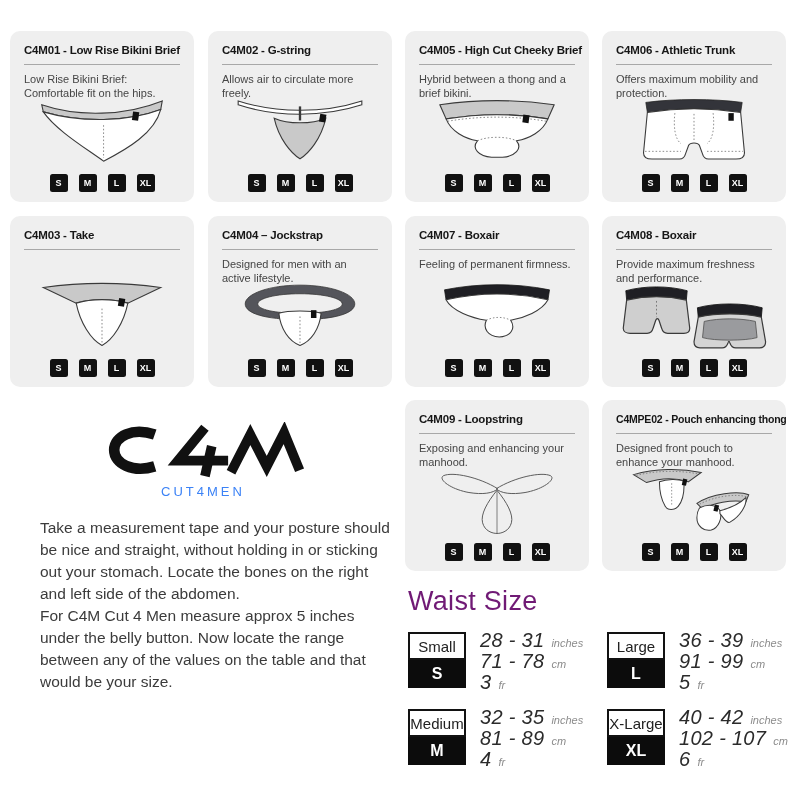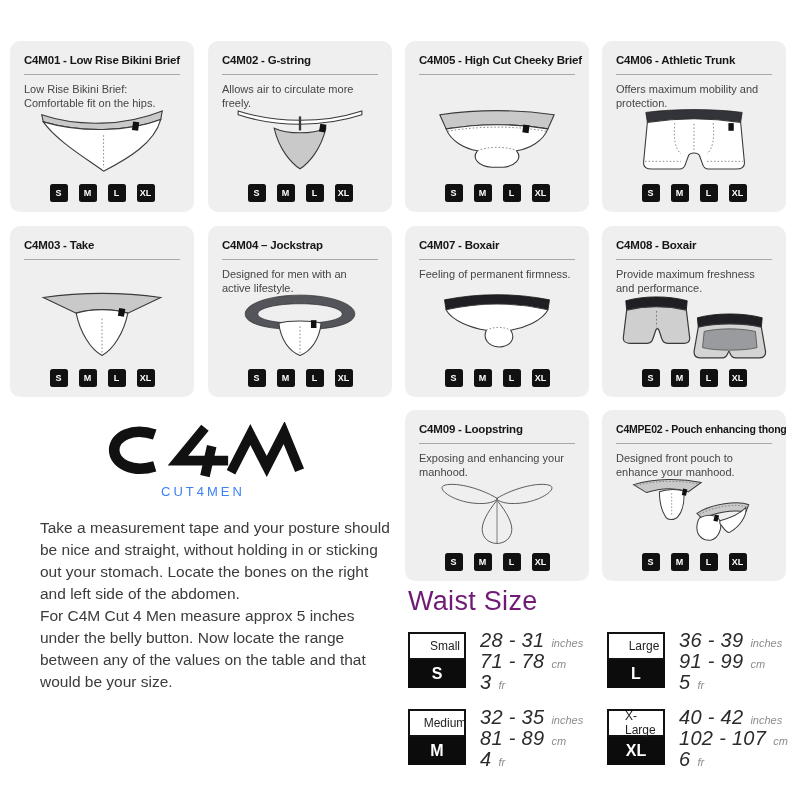--- a/index.html
+++ b/index.html
@@ -1,20 +1,20 @@
 <!DOCTYPE html>
 <html><head>
 <meta charset="utf-8">
 <style>
   * { margin:0; padding:0; box-sizing:border-box; }
   html,body { width:800px; height:800px; background:#ffffff; font-family:"Liberation Sans", sans-serif; }
   .page { position:relative; width:800px; height:800px; background:#fff; overflow:hidden; }
 
   
-  .card { position:absolute; width:184px; height:171px; background:#efefef; border-radius:10px; padding:13px 14px 10px;margin-top:10px; }
+  .card { position:absolute; width:184px; height:171px; background:#efefef; border-radius:10px; padding:13px 14px 10px; }
   .c1{left:10px;top:31px}  .c2{left:208px;top:31px}  .c3{left:405px;top:31px}  .c4{left:602px;top:31px}
   .c5{left:10px;top:216px} .c6{left:208px;top:216px} .c7{left:405px;top:216px} .c8{left:602px;top:216px}
   .c9{left:405px;top:400px}.c10{left:602px;top:400px}
   .card-title { font-size:11.5px; font-weight:bold; color:#161616; white-space:nowrap; letter-spacing:-0.2px; }
   .card-title.tight { font-size:10.5px; }
   .divider { height:1px; background:#a8a8a8; margin:8px 0 7px; }
   .card-desc { font-size:11px; color:#454545; line-height:1.3; }
   .illu { position:absolute; left:10px; right:10px; top:64px; bottom:32px; display:flex; align-items:center; justify-content:center; }
   .illu svg { max-width:100%; max-height:100%; }
   .sizes { position:absolute; bottom:10px; left:0; right:0; display:flex; justify-content:center; gap:11px; }
@@ -27,21 +27,21 @@
   
   .instructions { position:absolute; left:40px; top:517px; width:354px; font-size:15.5px; color:#3b3b3b; line-height:1.42; }
   .instructions p + p { }
 
   
   .waist { position:absolute; left:408px; top:586px; width:384px; }
   .waist-title { font-size:27px; font-weight:400; color:#701a75; letter-spacing:0.3px; }
   .waist-grid { display:grid; grid-template-columns:199px 1fr; row-gap:17px; margin-top:15px; }
   .waist-entry { display:flex; align-items:flex-start; }
   .size-box { width:58px; flex:none; }
-  .size-box-top { height:28px; border:2px solid #121212; background:#fff; display:flex; align-items:center; justify-content:center; font-size:12px; color:#222;padding-left:16px; }
+  .size-box-top { height:28px; border:2px solid #121212; background:#fff; display:flex; align-items:center; justify-content:center; font-size:15px; color:#222; }
   .size-box-bottom { height:28px; background:#0c0c0c; color:#fff; display:flex; align-items:center; justify-content:center; font-size:16px; font-weight:bold; }
   .measure { margin-left:14px; margin-top:-3px; }
   .m-line { display:flex; align-items:baseline; gap:7px; height:21px;font-style:italic; }
   .m-num { font-size:20px; font-weight:400; color:#2b2b2b; letter-spacing:0.3px; white-space:nowrap; }
   .m-unit { font-size:11px; color:#8c8c8c; }
 
   .outline { fill:none; stroke:#5a5a5a; stroke-width:1.3; }
   .garment { fill:#ffffff; stroke:#3a3a3a; stroke-width:1.4; }
   .shade   { fill:#c9c9c9; stroke:#3a3a3a; stroke-width:1.4; }
   .band-dark { fill:#33343a; stroke:#222; stroke-width:1; }
@@ -90,20 +90,21 @@
       <span class="badge">S</span>
       <span class="badge">M</span>
       <span class="badge">L</span>
       <span class="badge">XL</span>
     </div>
   </section>
 
   <section class="card c3">
     <h3 class="card-title">C4M05 - High Cut Cheeky Brief</h3>
     <div class="divider"></div>
+    <p class="card-desc">Hybrid between a thong and a brief bikini.</p>
     <div class="illu">
       <svg width="138" height="72" viewBox="0 0 170 92">
         <path class="shade" d="M12 10 C60 3 110 3 158 10 L150 28 C108 21 62 21 20 28 Z"></path>
         <path class="garment" d="M20 28 C62 21 108 21 150 28 C144 44 126 53 110 56 C118 66 108 76 92 77 L78 77 C62 76 52 66 60 56 C44 53 26 44 20 28 Z"></path>
         <path class="stitch" d="M60 56 C72 50 98 50 110 56"></path>
         <path class="stitch" d="M22 31 C62 24 108 24 148 31"></path>
         <rect class="tag" x="118" y="23" width="8" height="10" transform="rotate(8 122 28)"></rect>
       </svg>
     </div>
     <div class="sizes">

